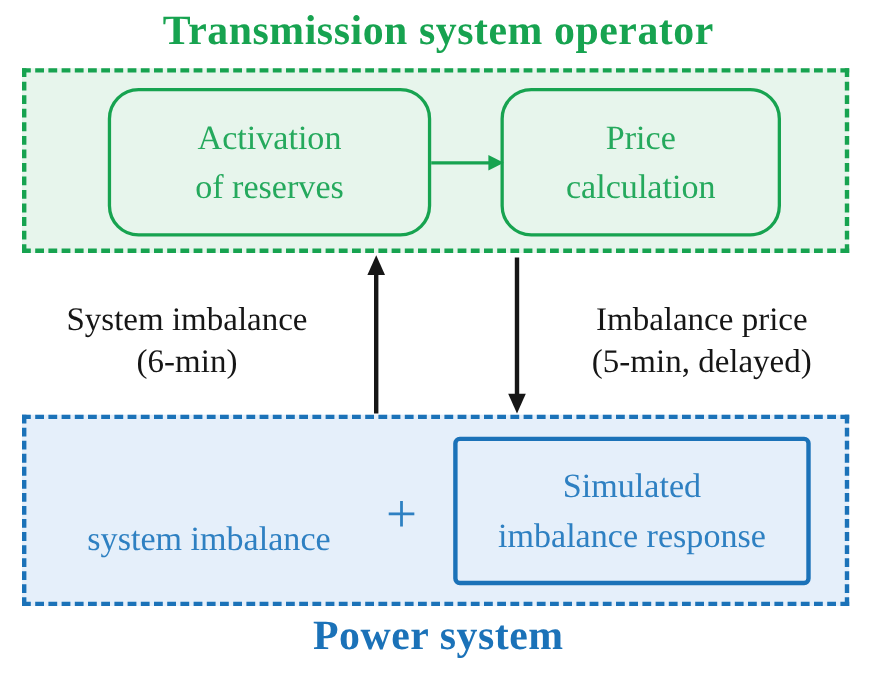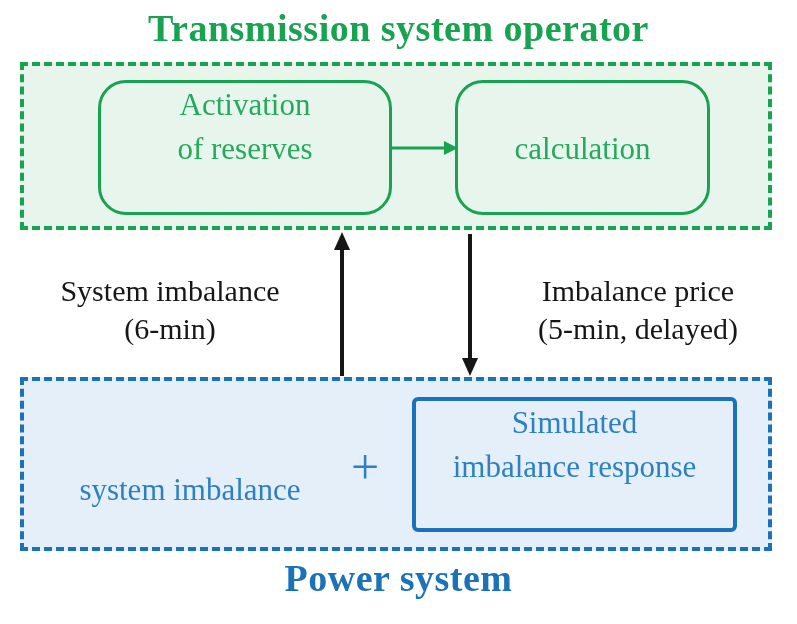--- a/index.html
+++ b/index.html
@@ -21,21 +21,21 @@
     border:4px dashed var(--green,#17a350);
   }
   #power-container {
     left:20px; top:377px; width:752px; height:174px;
     background:var(--blue_fill,#e5effa);
     border:4px dashed var(--blue,#1b72b8);
   }
 
   .round-box {
     position:absolute; box-sizing:border-box;
-    display:flex; align-items:flex-start; justify-content:center;
+    display:flex; align-items:center; justify-content:center;
     text-align:center; font-size:31px; line-height:1.42;
   }
   #activation-box {
     left:98px; top:80px; width:294px; height:135px;
     border:3px solid var(--green,#17a350); border-radius:28px;
     color:var(--green_text,#25a95d);
   }
   #price-box {
     left:455px; top:80px; width:255px; height:135px;
     border:3px solid var(--green,#17a350); border-radius:28px;
@@ -78,21 +78,21 @@
 
   <div class="round-box" id="activation-box">
     <div>
       <span>Activation</span><br>
       <span>of reserves</span>
     </div>
   </div>
 
   <div class="round-box" id="price-box">
     <div>
-      <br>
+      <span>Price</span><br>
       <span>calculation</span>
     </div>
   </div>
 
   <div class="mid-label" id="system-imbalance-label">
     <span>System imbalance</span><br>
     <span>(6-min)</span>
   </div>
 
   <div class="mid-label" id="imbalance-price-label">

